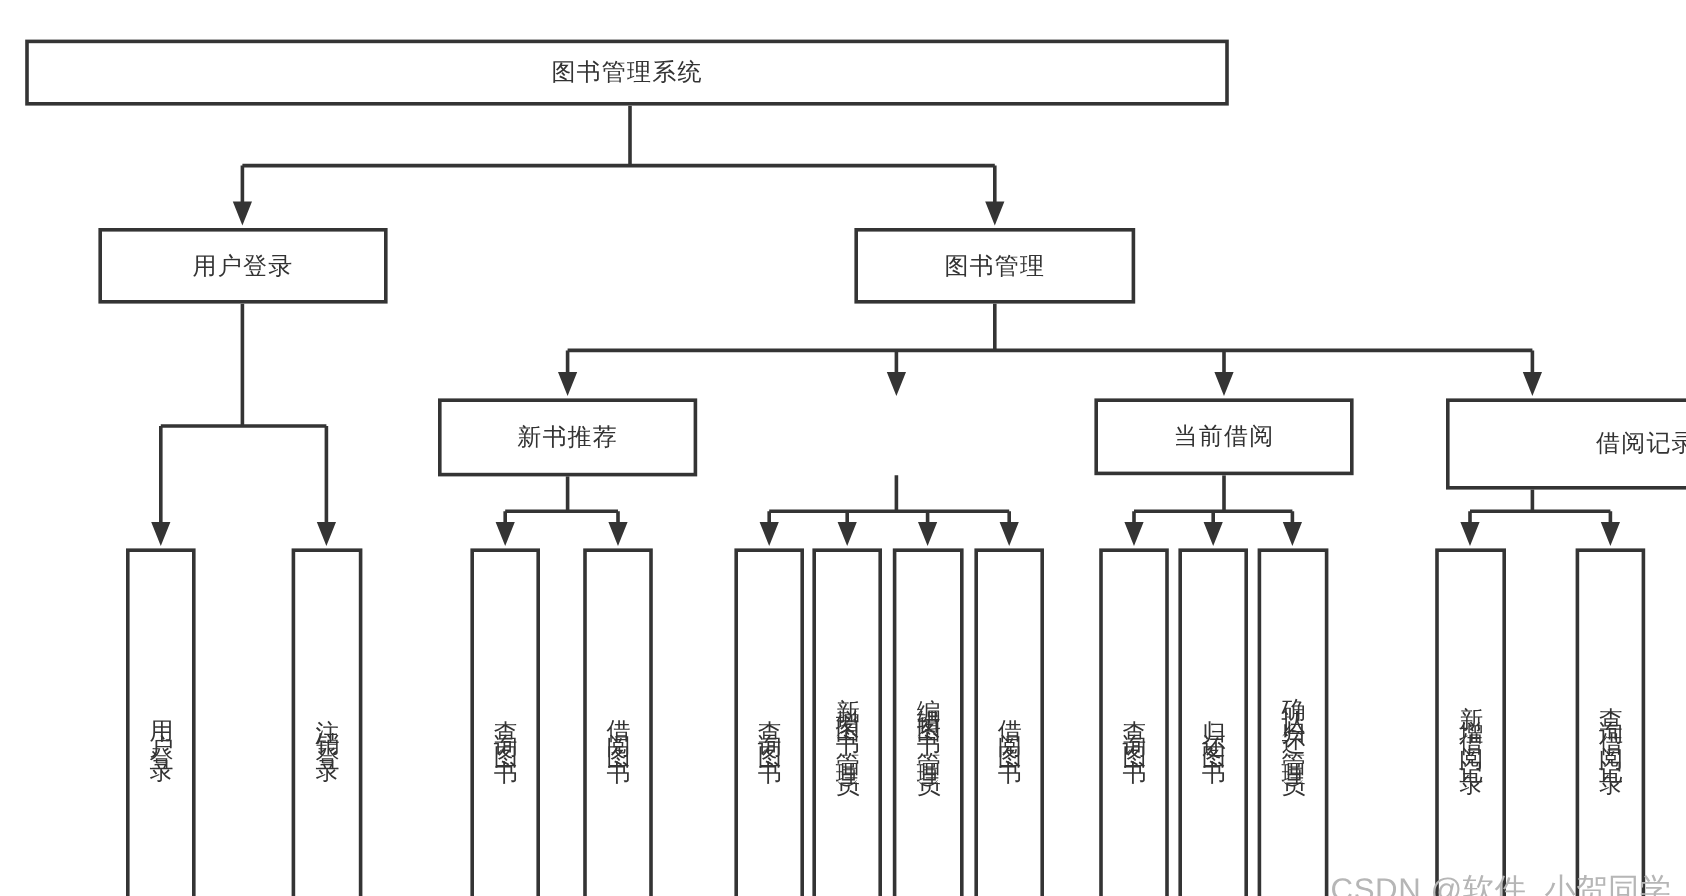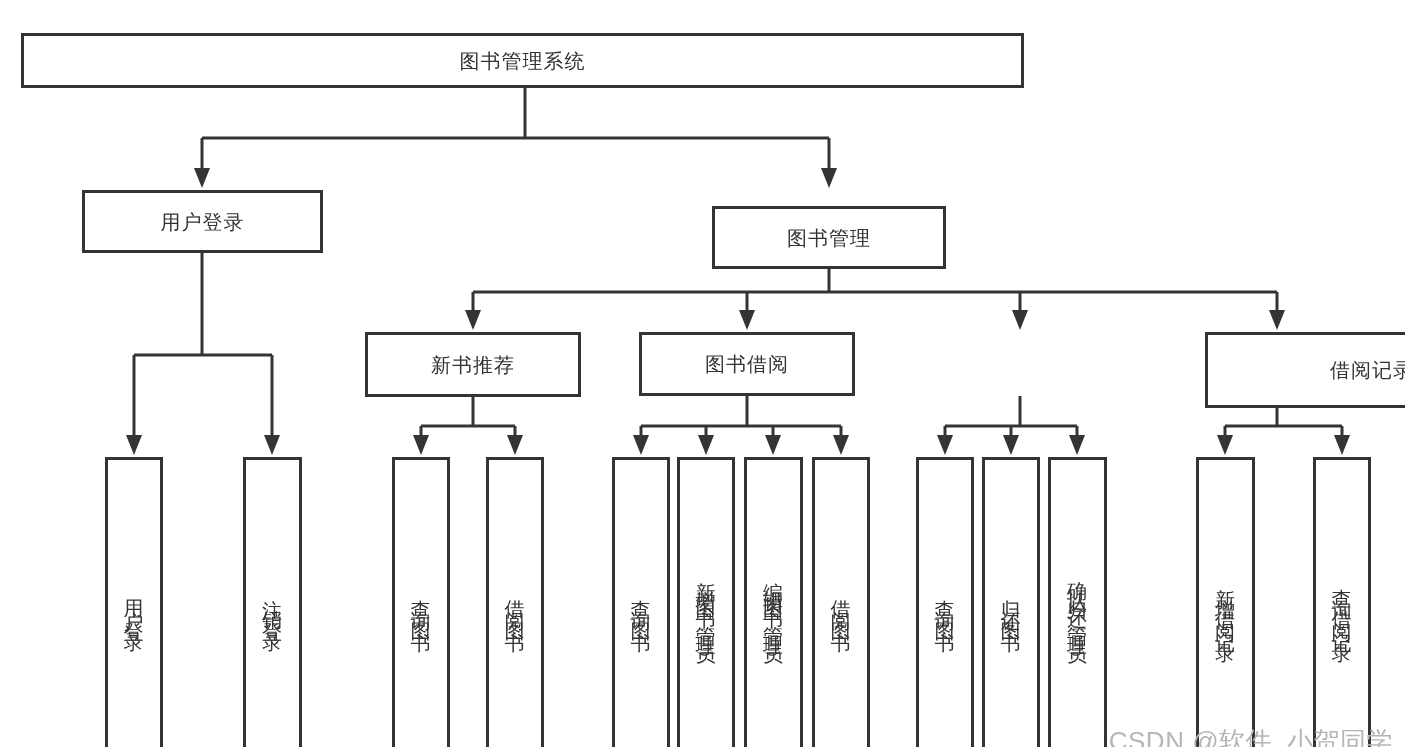--- a/index.html
+++ b/index.html
@@ -96,29 +96,29 @@
     </g>
   </svg>
 
   <div class="node" style="left:21px; top:13px; width:1003px; height:55px;">
     <span>图书管理系统</span>
   </div>
 
   <div class="node" style="left:82px; top:170px; width:241px; height:63px;">
     <span>用户登录</span>
   </div>
-  <div class="node" style="left:712px; top:186px; width:234px; height:63px;">
+  <div class="node" style="left:712px; top:170px; width:234px; height:63px;">
     <span>图书管理</span>
   </div>
 
   <div class="node" style="left:365px; top:312px; width:216px; height:65px;">
     <span>新书推荐</span>
   </div>
-  <div class="node" style="left:639px; top:312px; width:216px; height:64px;">
-    <span>图书借阅</span>
+  <div class="node" style="left:912px; top:312px; width:216px; height:64px;">
+    <span>当前借阅</span>
   </div>
   <div class="node" style="left:1205px; top:312px; width:212px; height:76px;justify-content:flex-end;">
     <span>借阅记录</span>
   </div>
 
   <div class="node leaf" style="left:105px; top:437px; width:58px; height:298px;">
     <span>用户登录</span>
   </div>
   <div class="node leaf" style="left:243px; top:437px; width:59px; height:298px;">
     <span>注销登录</span>

